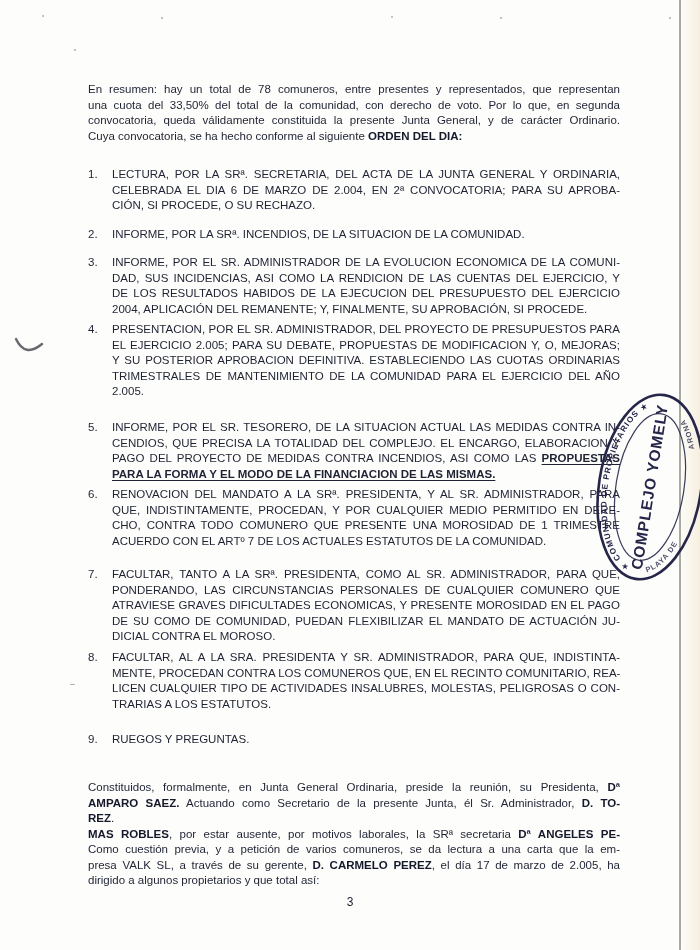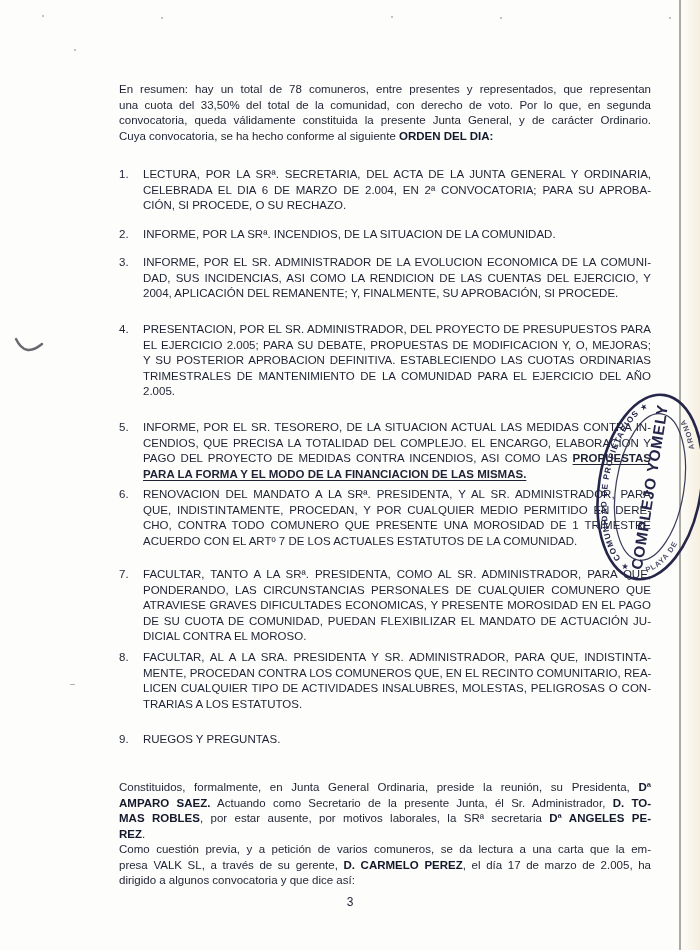--- a/index.html
+++ b/index.html
@@ -8,21 +8,21 @@
     background:#fdfdfb;
     font-family:"Liberation Sans","DejaVu Sans",sans-serif;
     color:#1e2233;
   }
   
   .edge-strip{position:absolute;left:681px;top:0;width:19px;height:950px;background:linear-gradient(to right,#fdfcf8,#f6efdf);}
   .edge-line{position:absolute;left:679px;top:0;width:2px;height:950px;background:#9b9b90;opacity:.85;}
   .speck{position:absolute;background:#6e6e6e;opacity:.55;width:2px;height:2px;border-radius:1px;}
 
   
-  .blk{position:absolute;left:88px;width:532px;font-size:11.5px;line-height:15.6px;margin-left:31px;}
+  .blk{position:absolute;left:88px;width:532px;font-size:11.5px;line-height:15.6px;}
   .blk.item{padding-left:24px;box-sizing:border-box;}
   .num{position:absolute;left:0;top:0;}
   .jl{text-align:justify;text-align-last:justify;white-space:nowrap;}
   .jl.last{text-align-last:left;}
   .b{font-weight:bold;color:#14182b;}
   .u{text-decoration:underline;text-underline-offset:2px;font-weight:bold;}
 
   #blk-intro{top:82px;}
   #blk-item1{top:167px;}
   #blk-item2{top:227px;}
@@ -72,20 +72,21 @@
       <div class="jl last"><span>CIÓN, SI PROCEDE, O SU RECHAZO.</span></div>
     </div>
     <div class="blk item" id="blk-item2">
       <span class="num">2.</span>
       <div class="jl last"><span>INFORME, POR LA SRª. INCENDIOS, DE LA SITUACION DE LA COMUNIDAD.</span></div>
     </div>
     <div class="blk item" id="blk-item3">
       <span class="num">3.</span>
       <div class="jl"><span>INFORME, POR EL SR. ADMINISTRADOR DE LA EVOLUCION ECONOMICA DE LA COMUNI-</span></div>
       <div class="jl"><span>DAD, SUS INCIDENCIAS, ASI COMO LA RENDICION DE LAS CUENTAS DEL EJERCICIO, Y</span></div>
+      <div class="jl"><span>DE LOS RESULTADOS HABIDOS DE LA EJECUCION DEL PRESUPUESTO DEL EJERCICIO</span></div>
       <div class="jl last"><span>2004, APLICACIÓN DEL REMANENTE; Y, FINALMENTE, SU APROBACIÓN, SI PROCEDE.</span></div>
     </div>
     <div class="blk item" id="blk-item4">
       <span class="num">4.</span>
       <div class="jl"><span>PRESENTACION, POR EL SR. ADMINISTRADOR, DEL PROYECTO DE PRESUPUESTOS PARA</span></div>
       <div class="jl"><span>EL EJERCICIO 2.005; PARA SU DEBATE, PROPUESTAS DE MODIFICACION Y, O, MEJORAS;</span></div>
       <div class="jl"><span>Y SU POSTERIOR APROBACION DEFINITIVA. ESTABLECIENDO LAS CUOTAS ORDINARIAS</span></div>
       <div class="jl"><span>TRIMESTRALES DE MANTENIMIENTO DE LA COMUNIDAD PARA EL EJERCICIO DEL AÑO</span></div>
       <div class="jl last"><span>2.005.</span></div>
     </div>
@@ -101,44 +102,44 @@
       <div class="jl"><span>RENOVACION DEL MANDATO A LA SRª. PRESIDENTA, Y AL SR. ADMINISTRADOR, PARA</span></div>
       <div class="jl"><span>QUE, INDISTINTAMENTE, PROCEDAN, Y POR CUALQUIER MEDIO PERMITIDO EN DERE-</span></div>
       <div class="jl"><span>CHO, CONTRA TODO COMUNERO QUE PRESENTE UNA MOROSIDAD DE 1 TRIMESTRE</span></div>
       <div class="jl last"><span>ACUERDO CON EL ARTº 7 DE LOS ACTUALES ESTATUTOS DE LA COMUNIDAD.</span></div>
     </div>
     <div class="blk item" id="blk-item7">
       <span class="num">7.</span>
       <div class="jl"><span>FACULTAR, TANTO A LA SRª. PRESIDENTA, COMO AL SR. ADMINISTRADOR, PARA QUE,</span></div>
       <div class="jl"><span>PONDERANDO, LAS CIRCUNSTANCIAS PERSONALES DE CUALQUIER COMUNERO QUE</span></div>
       <div class="jl"><span>ATRAVIESE GRAVES DIFICULTADES ECONOMICAS, Y PRESENTE MOROSIDAD EN EL PAGO</span></div>
-      <div class="jl"><span>DE SU CUOTA DE COMUNIDAD, PUEDAN FLEXIBILIZAR EL MANDATO DE ACTUACIÓN JU-</span></div>
+      <div class="jl"><span>DE SU COMO DE COMUNIDAD, PUEDAN FLEXIBILIZAR EL MANDATO DE ACTUACIÓN JU-</span></div>
       <div class="jl last"><span>DICIAL CONTRA EL MOROSO.</span></div>
     </div>
     <div class="blk item" id="blk-item8">
       <span class="num">8.</span>
       <div class="jl"><span>FACULTAR, AL A LA SRA. PRESIDENTA Y SR. ADMINISTRADOR, PARA QUE, INDISTINTA-</span></div>
       <div class="jl"><span>MENTE, PROCEDAN CONTRA LOS COMUNEROS QUE, EN EL RECINTO COMUNITARIO, REA-</span></div>
       <div class="jl"><span>LICEN CUALQUIER TIPO DE ACTIVIDADES INSALUBRES, MOLESTAS, PELIGROSAS O CON-</span></div>
       <div class="jl last"><span>TRARIAS A LOS ESTATUTOS.</span></div>
     </div>
     <div class="blk item" id="blk-item9">
       <span class="num">9.</span>
       <div class="jl last"><span>RUEGOS Y PREGUNTAS.</span></div>
     </div>
     <div class="blk" id="blk-closing1">
       <div class="jl"><span>Constituidos, formalmente, en Junta General Ordinaria, preside la reunión, su Presidenta, </span><span class="b">Dª</span></div>
       <div class="jl"><span class="b">AMPARO SAEZ.</span><span> Actuando como Secretario de la presente Junta, él Sr. Administrador, </span><span class="b">D. TO-</span></div>
+      <div class="jl last"><span class="b">REZ</span><span>.</span></div>
       <div class="jl"><span class="b">MAS ROBLES</span><span>, por estar ausente, por motivos laborales, la SRª secretaria </span><span class="b">Dª ANGELES PE-</span></div>
-      <div class="jl last"><span class="b">REZ</span><span>.</span></div>
     </div>
     <div class="blk" id="blk-closing2">
       <div class="jl"><span>Como cuestión previa, y a petición de varios comuneros, se da lectura a una carta que la em-</span></div>
       <div class="jl"><span>presa VALK SL, a través de su gerente, </span><span class="b">D. CARMELO PEREZ</span><span>, el día 17 de marzo de 2.005, ha</span></div>
-      <div class="jl last"><span>dirigido a algunos convocatoria y que dice así:</span></div>
+      <div class="jl last"><span>dirigido a algunos propietarios y que total así:</span></div>
     </div>
   </div>
 
 <div class="page-num">3</div>
 
 <svg class="stamp" viewBox="0 0 156 234">
   <defs>
     <path id="arcL" d="M 78 200 A 42 83 0 0 1 78 34" fill="none"></path>
     <path id="arcR" d="M 78 204 A 44 85 0 0 0 78 32" fill="none"></path>
   </defs>

